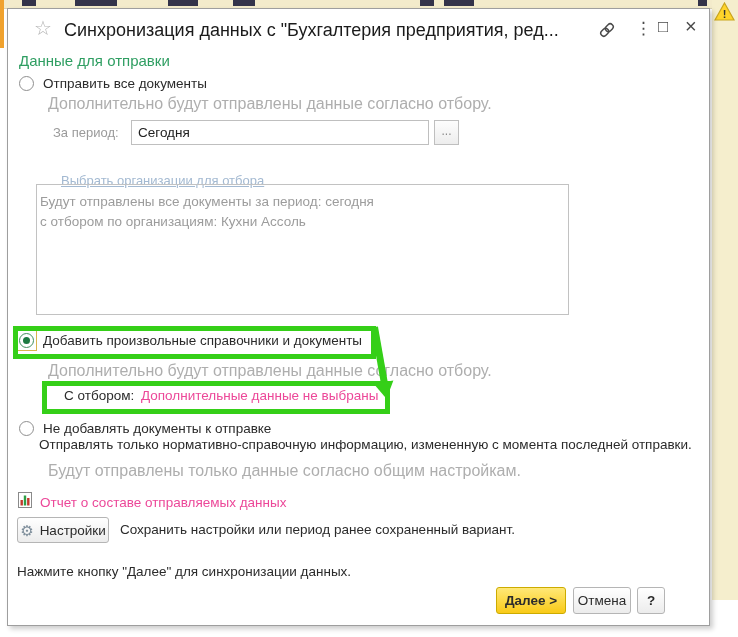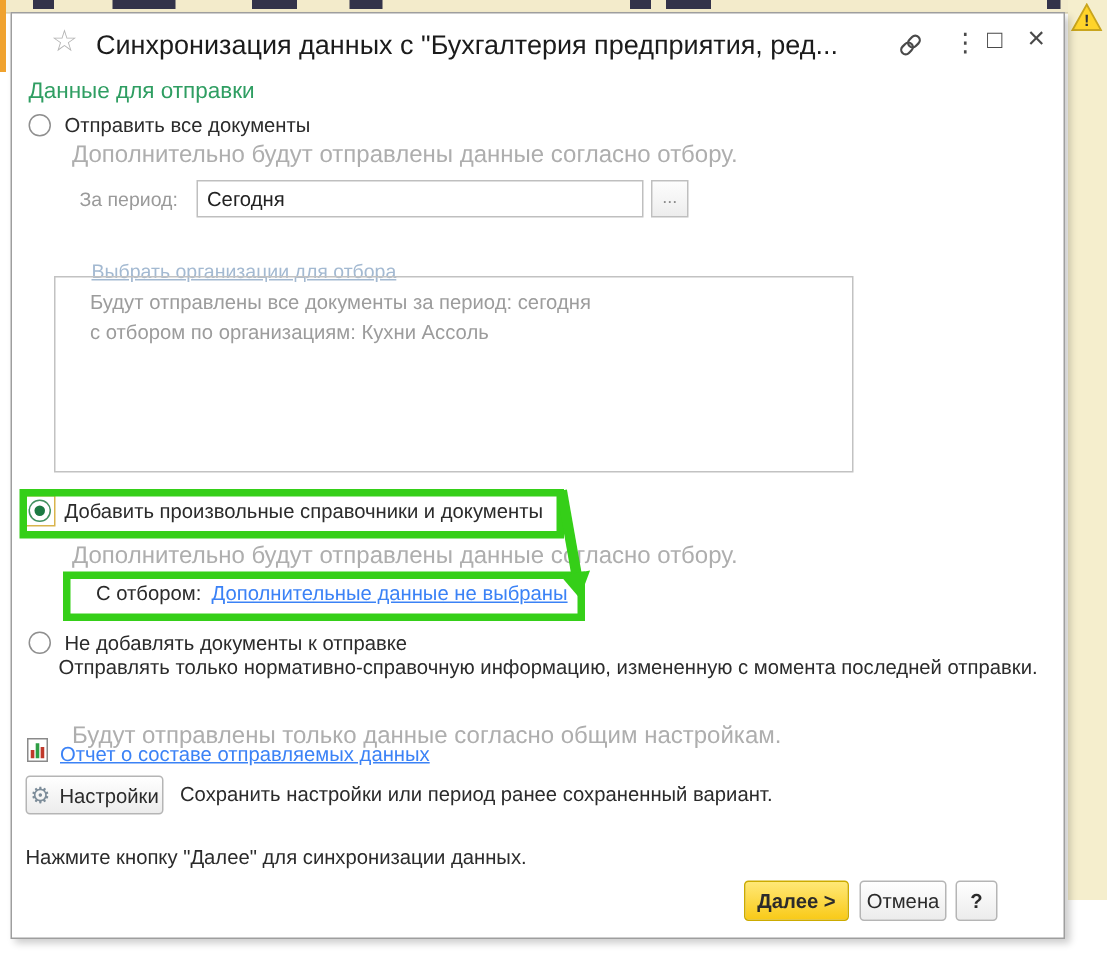--- a/index.html
+++ b/index.html
@@ -26,28 +26,28 @@
   .radio{width:13px;height:13px;border:1px solid #8f8f8f;border-radius:50%;background:#fff;
          display:inline-flex;align-items:center;justify-content:center;flex:0 0 auto;}
   .radio.sel{border-color:#42905f;}
   .radio.sel .dot{width:7px;height:7px;border-radius:50%;background:#1c7a42;}
   .focus-ring{display:inline-flex;align-items:center;justify-content:center;width:21px;height:21px;
               border:1px solid #d9b44c;box-sizing:border-box;}
   .opt-label{font-size:13.5px;color:#2b2b2b;white-space:nowrap;}
   .hint{font-size:16px;color:#aeaeae;white-space:nowrap;}
   .gray-label{font-size:13px;color:#9a9a9a;}
   .pale-link{font-size:13px;color:#a3b9d1;text-decoration:underline;cursor:pointer;white-space:nowrap;margin-top:16px;}
-  .blue-link{font-size:13.5px;color:#3b82f6;text-decoration:underline;cursor:pointer;white-space:nowrap;}
+  .blue-link{font-size:13.5px;color:#ec4899;cursor:pointer;white-space:nowrap;}
   .period-input{left:123px;top:111px;width:298px;height:25px;border:1px solid #bfbfbf;box-sizing:border-box;
                 font-family:"Liberation Sans",sans-serif;font-size:13.5px;color:#222;padding:2px 6px;}
   .more-btn{left:426px;top:111px;width:25px;height:25px;border:1px solid #bfbfbf;box-sizing:border-box;
             background:linear-gradient(#fdfdfd,#ededed);color:#8a8a8a;font-size:12px;line-height:20px;
             text-align:center;cursor:pointer;}
   .summary{left:28px;top:175px;width:533px;height:131px;border:1px solid #c2c2c2;box-sizing:border-box;
-           padding:7px 23px;font-size:13.5px;color:#9c9c9c;line-height:20px;}
+           padding:7px 3px;font-size:13.5px;color:#9c9c9c;line-height:20px;}
   .body-text{font-size:13.5px;color:#2b2b2b;white-space:nowrap;}
   .btn{position:absolute;box-sizing:border-box;border:1px solid #b5b5b5;border-radius:3px;
        background:linear-gradient(#ffffff,#ececec);font-family:"Liberation Sans",sans-serif;
        font-size:13.5px;color:#2b2b2b;text-align:center;cursor:pointer;
        display:flex;align-items:center;justify-content:center;gap:6px;}
   .btn-next{background:linear-gradient(#ffe877,#f9ca18);border:1px solid #ccab00;font-weight:bold;}
   .settings-btn{left:9px;top:508px;width:92px;height:26px;}
   .gear{font-size:15px;color:#7d8d9a;line-height:15px;}
   
   .ann{position:absolute;border:5px solid #35cf18;box-sizing:border-box;pointer-events:none;}
@@ -127,21 +127,21 @@
     <div class="abs hint" style="left:40px;top:353px;">Дополнительно будут отправлены данные согласно отбору.</div>
 
     <div class="abs body-text" style="left:56px;top:379px;">С отбором:</div>
     <div class="abs blue-link" style="left:133px;top:379px;">Дополнительные данные не выбраны</div>
 
     <div class="opt-row" style="left:11px;top:409px;">
       <span class="radio"></span>
       <span class="opt-label">Не добавлять документы к отправке</span>
     </div>
     <div class="abs body-text" style="left:31px;top:428px;">Отправлять только нормативно-справочную информацию, измененную с момента последней отправки.</div>
-    <div class="abs hint" style="left:40px;top:453px;margin-top:20px;">Будут отправлены только данные согласно общим настройкам.</div>
+    <div class="abs hint" style="left:40px;top:453px;">Будут отправлены только данные согласно общим настройкам.</div>
 
     <div class="abs report-row">
       <span>
         <svg width="15" height="16" viewBox="0 0 15 16">
           <rect x="0.5" y="0.5" width="13" height="15" fill="#ffffff" stroke="#8a8a8a"></rect>
           <rect x="2.5" y="8" width="2.4" height="5.5" fill="#c0392b"></rect>
           <rect x="5.8" y="3.5" width="2.4" height="10" fill="#2e9e44"></rect>
           <rect x="9.1" y="6" width="2.4" height="7.5" fill="#c0392b"></rect>
         </svg>
       </span>

